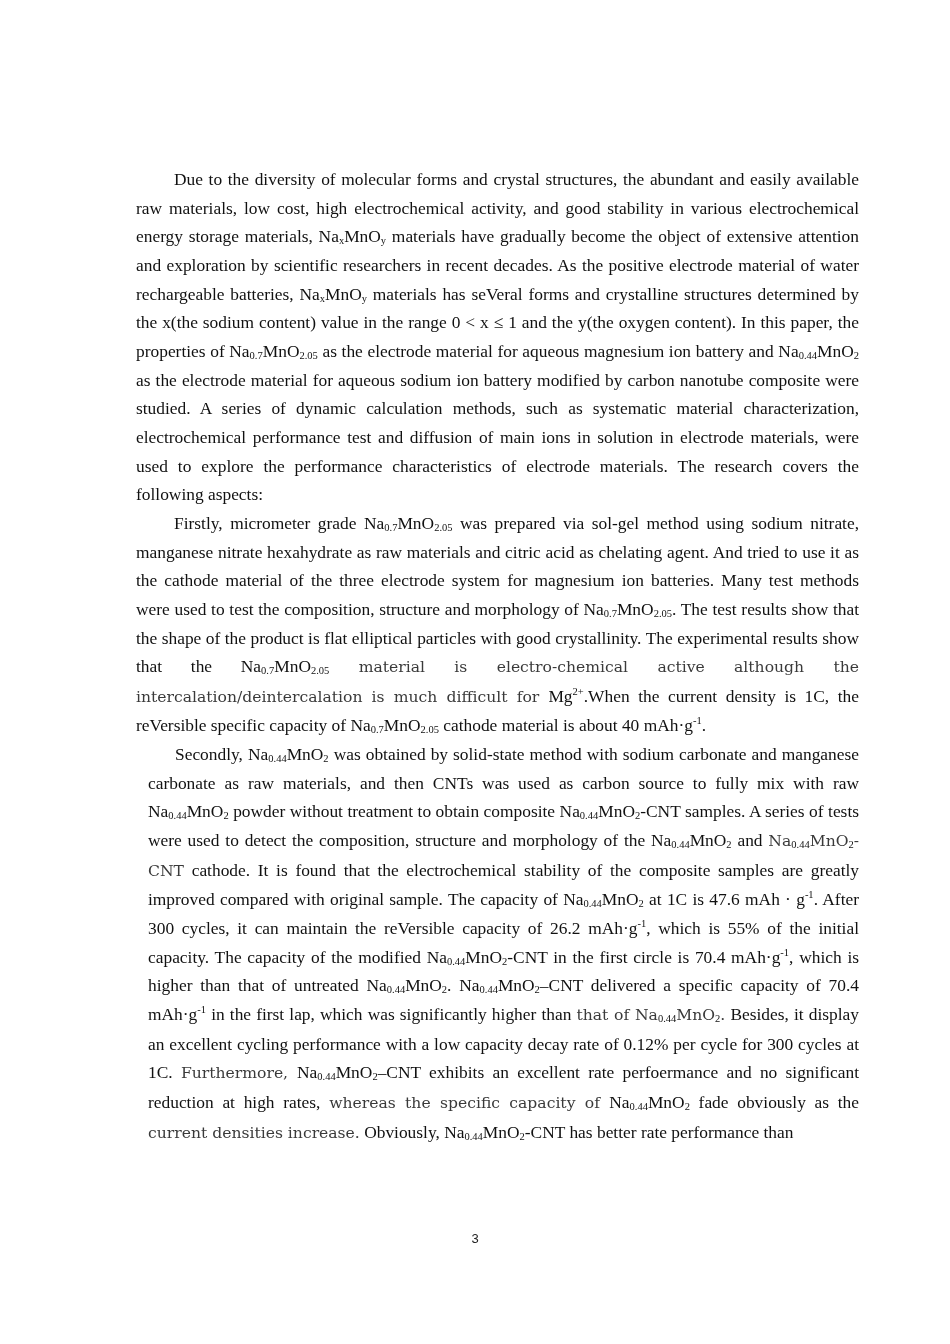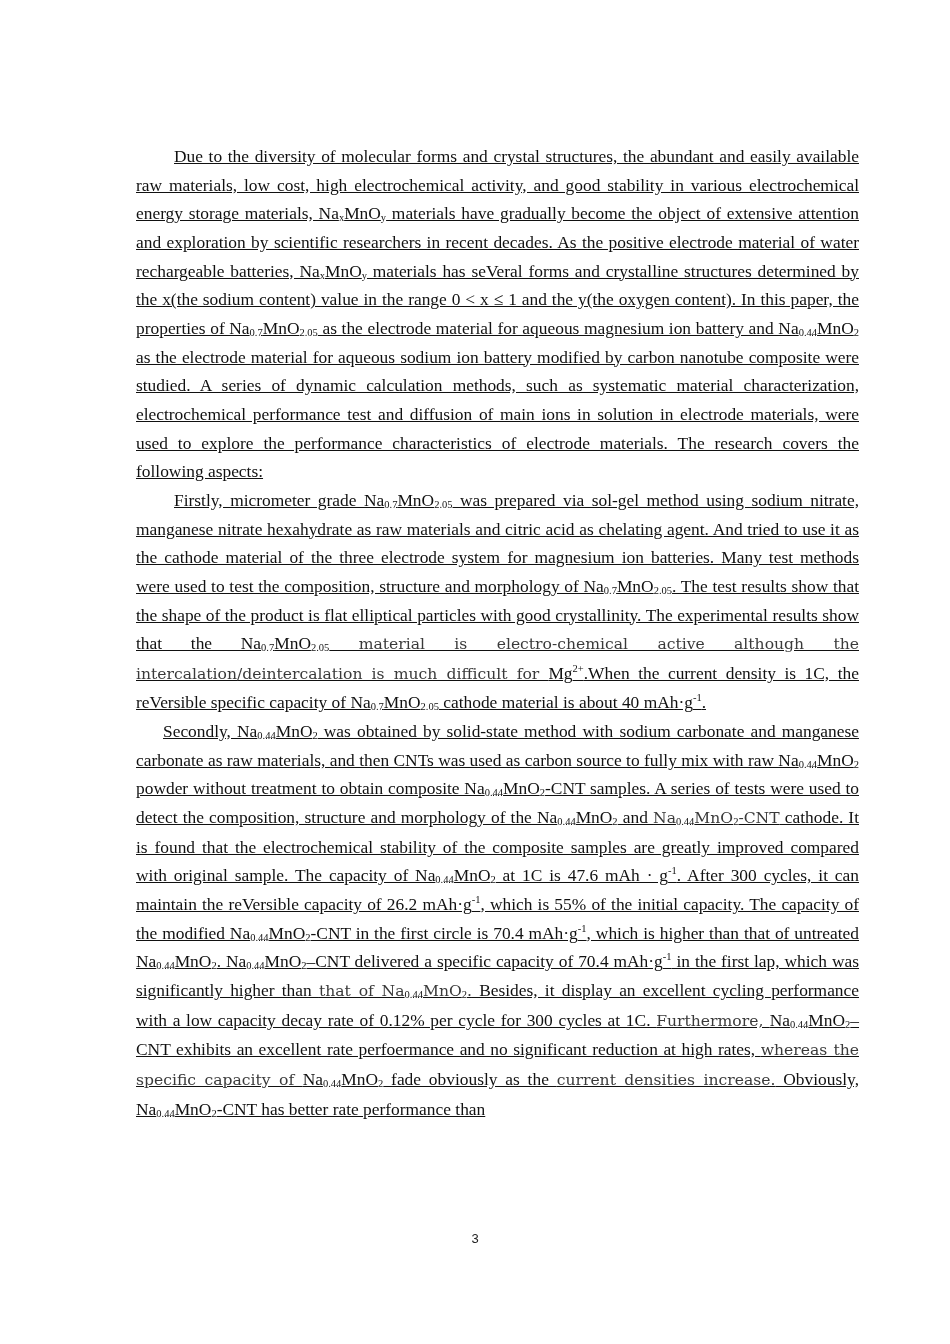--- a/index.html
+++ b/index.html
@@ -1,22 +1,22 @@
 <!DOCTYPE html>
 <html><head>
 <meta charset="utf-8">
 <style>
   html, body { margin: 0; padding: 0; background: #ffffff; }
   body { width: 950px; height: 1344px; position: relative; overflow: hidden; }
-  .page { position: absolute; left: 136px; top: 142px; width: 723px;
+  .page { position: absolute; left: 136px; top: 165px; width: 723px;
     font-family: "Liberation Serif", serif; font-size: 17.4px; line-height: 28.65px;
-    color: #111111; text-align: justify; text-decoration: underline; }
+    color: #111111; text-align: justify; }
   .para { margin: 0; }
   .indent { text-indent: 38px; }
-  .indent-s { text-indent: 27px; }
+  .indent-s { text-indent: 27px; margin-left: 12px; }
   sub, sup { font-size: 10.5px; line-height: 0; }
   sub { vertical-align: -2px; }
   sup { vertical-align: 7px; }
   .gray { color: #3a3a3a; font-family: "DejaVu Serif", serif; font-size: 15.6px; }
   .page-number { position: absolute; top: 1231px; left: 0; width: 950px; text-align: center;
     font-family: "Liberation Sans", sans-serif; font-size: 13px; color: #222; }
 </style>
 </head>
 <body>
 

